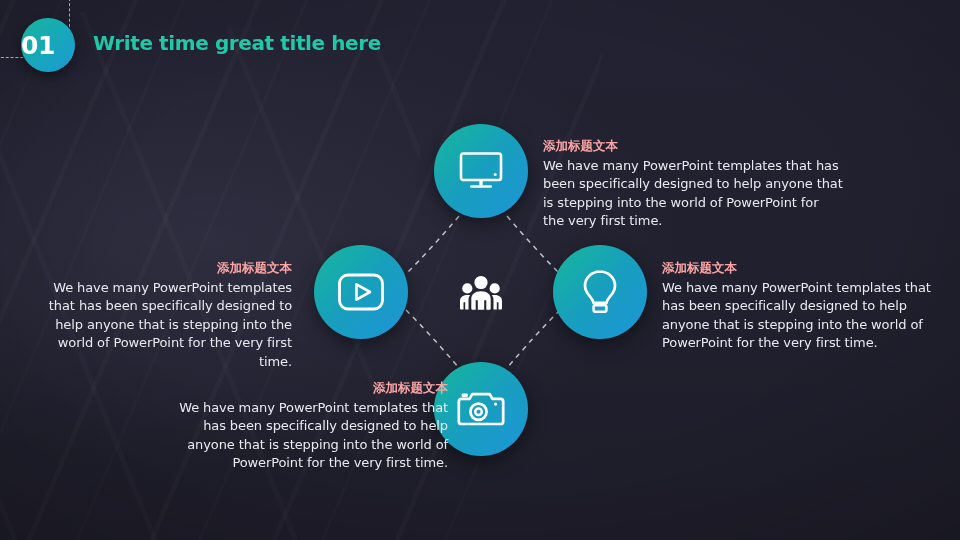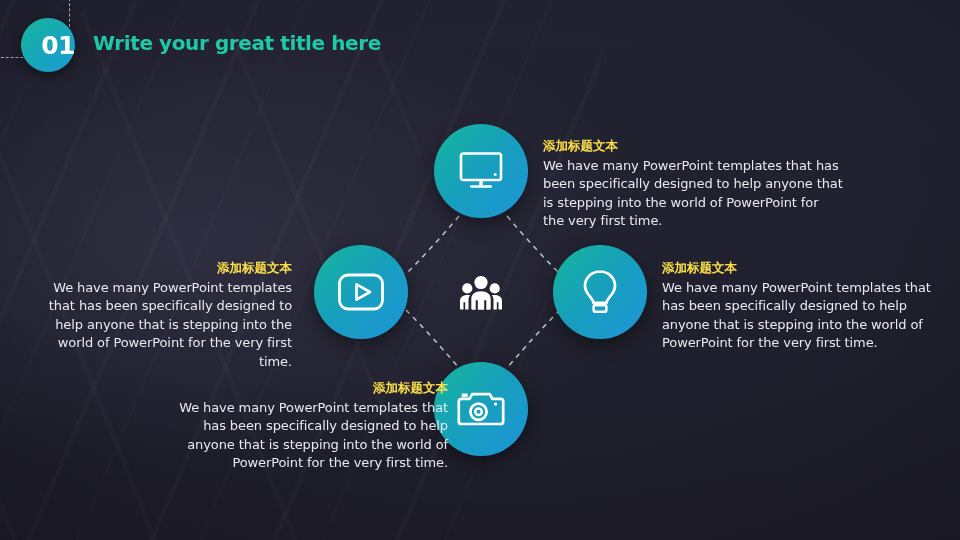--- a/index.html
+++ b/index.html
@@ -92,21 +92,21 @@
     position: absolute;
     left: 21px;
     top: 18px;
     width: 54px;
     height: 54px;
     border-radius: 50%;
     background: linear-gradient(138deg, #16b59c 0%, #17a9b6 45%, #1b9ad6 100%);
     box-shadow: 0 4px 12px rgba(0,0,0,0.45);
     display: flex;
     align-items: center;
-    justify-content: flex-end;
+    justify-content: flex-start;
   }
   .badge-num {
     font-family: "DejaVu Sans", sans-serif;
     font-weight: bold;
     font-size: 25px;
     color: #ffffff;
     letter-spacing: -0.5px;
     line-height: 1;
   }
   .slide-title {
@@ -157,21 +157,21 @@
   .node-left   { left: 314px; top: 245px; }
   .node-right  { left: 553px; top: 245px; }
   .node-bottom { left: 434px; top: 362px; }
 
   
   .tblock { position: absolute; }
   .tblock .t-head {
     font-family: "DejaVu Sans", sans-serif;
     font-size: 12.5px;
     font-weight: bold;
-    color: #fde047;
+    color: #fca5a5;
     margin-bottom: 4px;
     line-height: 1.1;
   }
   .tblock .t-body {
     font-family: "DejaVu Sans", sans-serif;
     font-size: 13px;
     line-height: 1.42;
     color: #e9eaf0;
     letter-spacing: -0.1px;
   }
@@ -193,21 +193,21 @@
   <div class="bg-stripes2"></div>
   <div class="bg-vignette"></div>
 
   <div class="hdr-dash-v"></div>
   <div class="hdr-dash-h"></div>
 
   <div class="badge">
     <span class="badge-num">01</span>
   </div>
 
-  <div class="slide-title">Write your great  title here</div>
+  <div class="slide-title">Write time great  title here</div>
 
   <svg class="connectors" viewBox="0 0 960 540" xmlns="http://www.w3.org/2000/svg">
     <g fill="none" stroke="#ffffff" stroke-opacity="0.72" stroke-width="1.5" stroke-dasharray="5 5" stroke-linecap="butt">
       <path d="M 459,216 Q 430,250 406,274"></path>
       <path d="M 507,216 Q 536,250 560,274"></path>
       <path d="M 406,310 Q 430,334 459,368"></path>
       <path d="M 560,310 Q 536,334 507,368"></path>
     </g>
   </svg>
 

